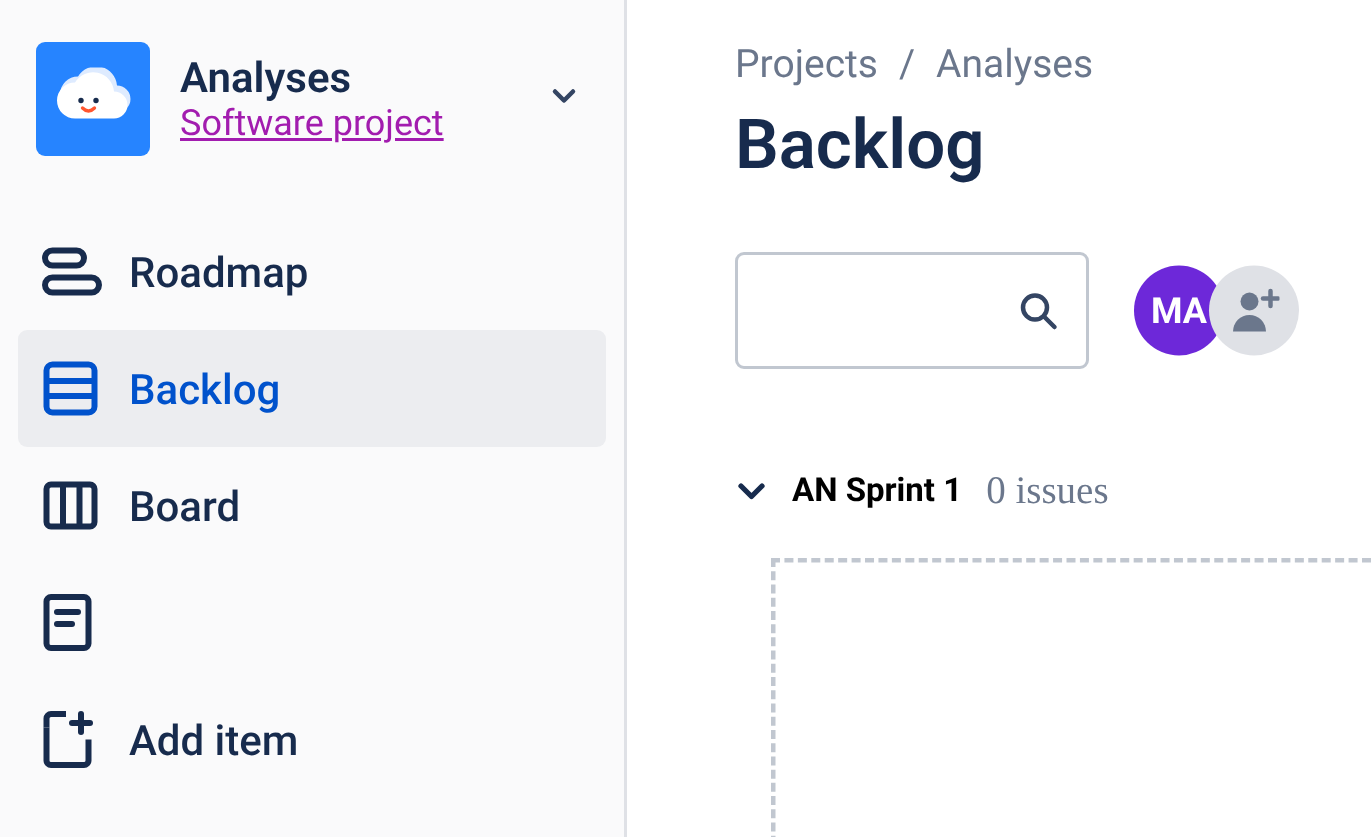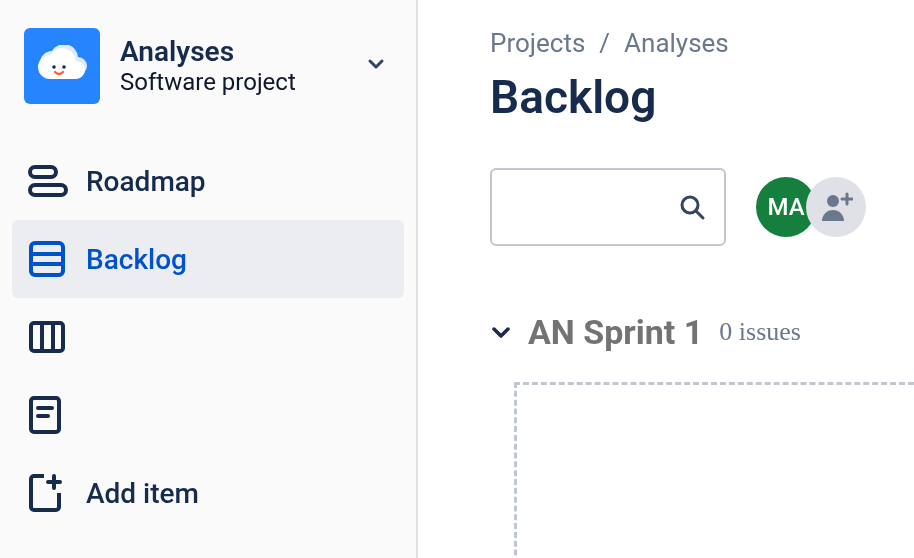--- a/index.html
+++ b/index.html
@@ -38,22 +38,23 @@
   flex: 1;
 }
 .project-title {
   font-size: 28px;
   font-weight: 600;
   color: #172b4d;
   line-height: 1.2;
 }
 .project-sub {
   font-size: 24px;
-  color: #0f172a;
+  color: #a21caf;
   line-height: 1.2;
+  text-decoration: underline;
 }
 .project-chev {
   color: #344563;
   padding-right: 4px;
 }
 .nav { padding: 0 12px; }
 .nav-item {
   display: flex;
   align-items: center;
   height: 78px;
@@ -118,36 +119,36 @@
   width: 60px;
   height: 60px;
   border-radius: 50%;
   display: flex;
   align-items: center;
   justify-content: center;
   font-size: 24px;
   font-weight: 500;
   color: #fff;
 }
-.avatar.ma { background: #15803d; }
+.avatar.ma { background: #6d28d9; font-weight: bold; }
 .avatar.add {
   background: #dfe1e6;
   color: #42526e;
   margin-left: -10px;
 }
 .sprint-row {
   margin-top: 66px;
   display: flex;
   align-items: center;
   gap: 16px;
 }
 .sprint-name {
-  font-size: 34px;
+  font-size: 22px;
   font-weight: 700;
-  color: #737373;
+  color: #000000;
 }
 .sprint-count {
   font-size: 26px;
   color: #6b778c;
   font-family: Liberation Serif, serif;
 }
 .dropzone {
   margin-top: 30px;
   margin-left: 24px;
   border: 3px dashed #c1c7d0;
@@ -203,20 +204,21 @@
       <span class="nav-label">Backlog</span>
     </div>
     <div class="nav-item">
       <span class="nav-icon">
         <svg width="38" height="38" viewBox="0 0 38 38">
             <rect x="3" y="5" width="32" height="28" rx="3" fill="none" stroke="#172b4d" stroke-width="4"></rect>
             <line x1="14" y1="5" x2="14" y2="33" stroke="#172b4d" stroke-width="4"></line>
             <line x1="25" y1="5" x2="25" y2="33" stroke="#172b4d" stroke-width="4"></line>
           </svg>
       </span>
+      <span class="nav-label">Board</span>
     </div>
     <div class="nav-item">
       <span class="nav-icon">
         <svg width="34" height="40" viewBox="0 0 34 40">
             <rect x="3" y="3" width="28" height="34" rx="3" fill="none" stroke="#172b4d" stroke-width="4"></rect>
             <line x1="10" y1="13" x2="24" y2="13" stroke="#172b4d" stroke-width="4" stroke-linecap="round"></line>
             <line x1="10" y1="21" x2="20" y2="21" stroke="#172b4d" stroke-width="4" stroke-linecap="round"></line>
           </svg>
       </span>
     </div>

